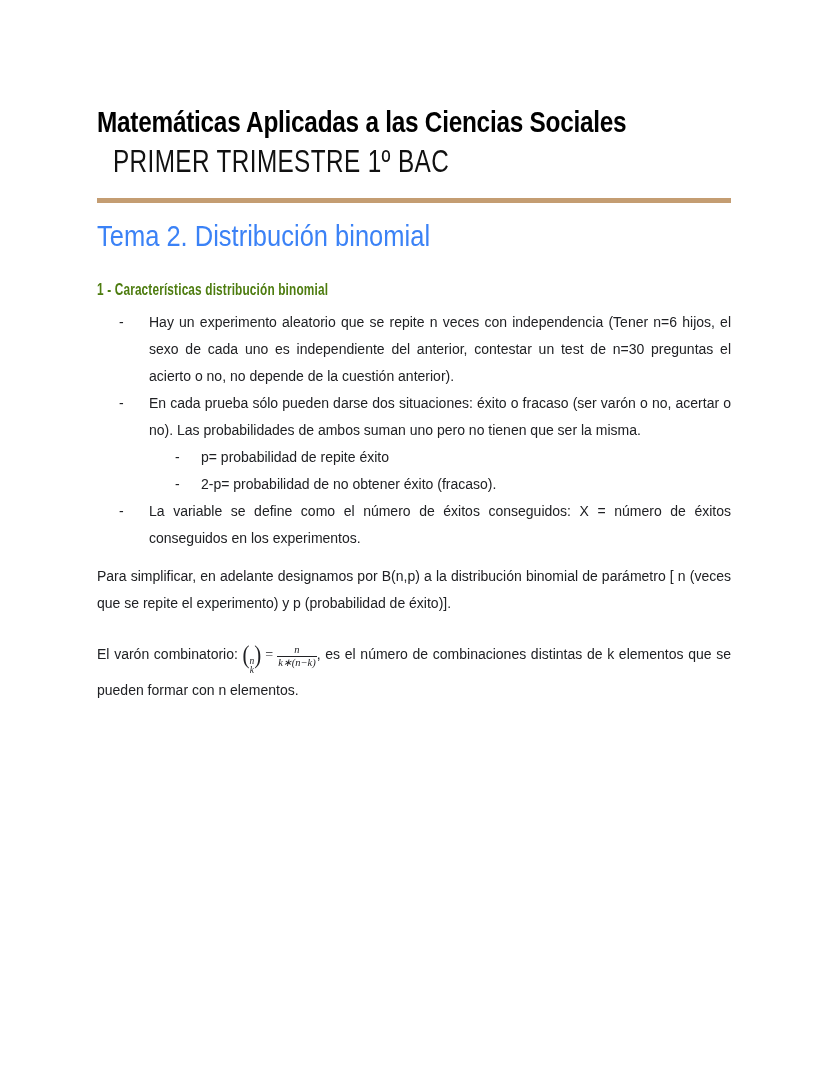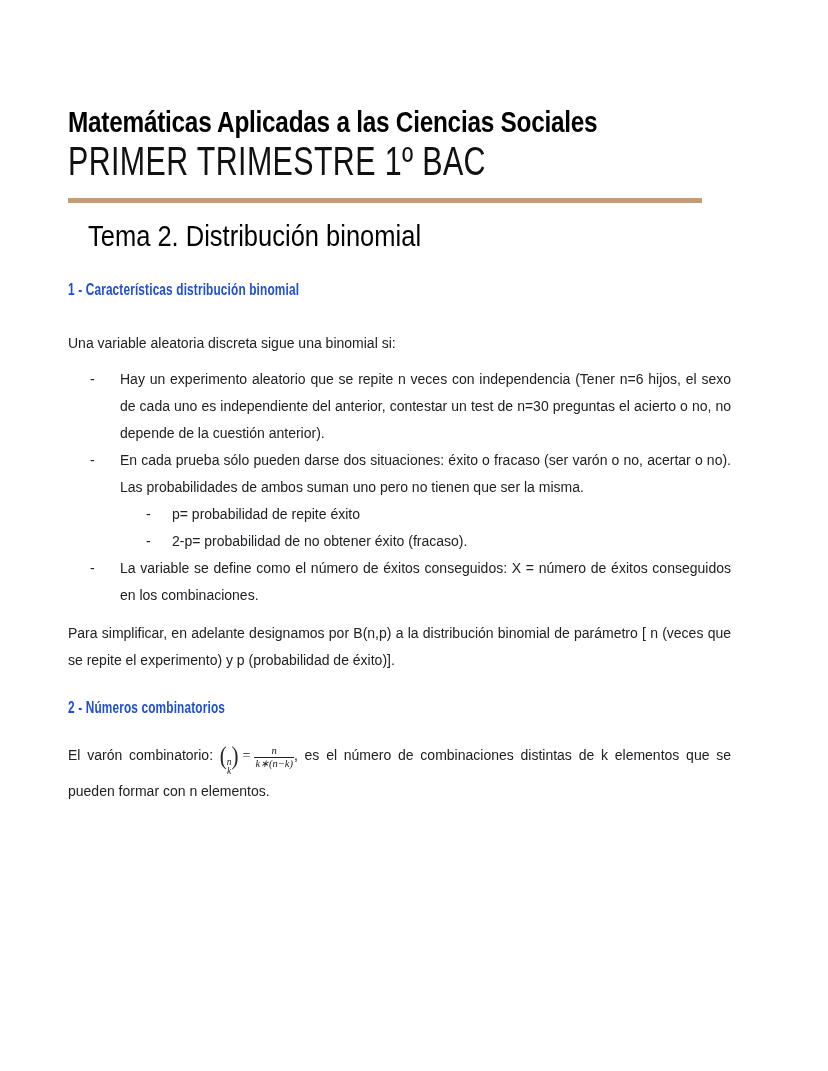--- a/index.html
+++ b/index.html
@@ -8,66 +8,66 @@
     width: 828px;
     height: 1071px;
     font-family: "Liberation Sans", sans-serif;
     color: #202124;
     overflow: hidden;
   }
   .page {
     width: 828px;
     height: 1055px;
     background: #ffffff;
-    padding: 104px 97px 0 68px;
+    padding: 104px 97px 0 97px;
   }
 
   
   .squeeze { display: inline-block; transform-origin: 0 50%; white-space: nowrap; }
 
   h1.doc-title {
     font-size: 29px;
     line-height: 37px;
     font-weight: bold;
     color: #000000;
   }
   h1.doc-title .squeeze { transform: scaleX(0.84); letter-spacing: -0.3px; }
 
   h2.doc-subtitle {
-    font-size: 40px;
+    font-size: 32px;
     line-height: 40px;
     font-weight: normal;
     color: #111111;
+    margin-left: 16px;
   }
   h2.doc-subtitle .squeeze { transform: scaleX(0.76); letter-spacing: 0.5px; }
 
   .accent-rule {
     height: 5px;
     width: 634px;
     margin-top: 17px;
     background: #c49d72;
     border: none;
   }
 
   h2.chapter-heading {
     margin-top: 15px;
     font-size: 30px;
     line-height: 36px;
     font-weight: normal;
-    color: #000000;
-    margin-left: 20px;
+    color: #3b82f6;
   }
   h2.chapter-heading .squeeze { transform: scaleX(0.85); }
 
   h3.section-heading {
     margin-top: 26px;
     font-size: 16px;
     line-height: 20px;
     font-weight: bold;
-    color: #1d4ed8;
+    color: #4d7c0f;
   }
   h3.section-heading .squeeze { transform: scaleX(0.74); letter-spacing: 0.2px; }
 
   p.para {
     font-size: 14px;
     line-height: 27px;
     text-align: justify;
   }
   p.intro { margin-top: 30px; }
   p.closing { margin-top: 11px; }
@@ -159,21 +159,20 @@
   <h1 class="doc-title"><span class="squeeze">Matemáticas Aplicadas a las Ciencias Sociales</span></h1>
 
   <h2 class="doc-subtitle"><span class="squeeze">PRIMER TRIMESTRE 1º BAC</span></h2>
 
   <div class="accent-rule" style="background: rgb(196, 157, 114);"></div>
 
   <h2 class="chapter-heading"><span class="squeeze">Tema 2. Distribución binomial</span></h2>
 
   <h3 class="section-heading"><span class="squeeze">1 - Características distribución binomial</span></h3>
 
-  <p class="para intro">Una variable aleatoria discreta sigue una binomial si:</p>
 
   <ul class="dash-list">
     <li>
       <span class="marker">-</span>
       <span>Hay un experimento aleatorio que se repite n veces con independencia (Tener n=6 hijos, el sexo de cada uno es independiente del anterior, contestar un test de n=30 preguntas el acierto o no, no depende de la cuestión anterior).</span>
     </li>
     <li>
       <span class="marker">-</span>
       <span>En cada prueba sólo pueden darse dos situaciones: éxito o fracaso (ser varón o no, acertar o no). Las probabilidades de ambos suman uno pero no tienen que ser la misma.</span>
       <ul class="sub-list">
@@ -182,27 +181,26 @@
           <span>p= probabilidad de repite éxito</span>
         </li>
         <li>
           <span class="marker">-</span>
           <span>2-p= probabilidad de no obtener éxito (fracaso).</span>
         </li>
       </ul>
     </li>
     <li>
       <span class="marker">-</span>
-      <span>La variable se define como el número de éxitos conseguidos:  X = número de éxitos conseguidos en los combinaciones.</span>
+      <span>La variable se define como el número de éxitos conseguidos:  X = número de éxitos conseguidos en los experimentos.</span>
     </li>
   </ul>
 
   <p class="para closing">Para simplificar, en adelante designamos por B(n,p) a la distribución binomial de parámetro [ n (veces que se repite el experimento) y p (probabilidad de éxito)].</p>
 
-  <h3 class="section-heading second"><span class="squeeze">2 - Números combinatorios</span></h3>
 
   <p class="para formula-para">
     <span>El varón combinatorio: </span><span class="formula"><span class="big-paren">(</span><span class="stack">
           <span class="stack-top">n</span>
           <span class="stack-bottom">k</span>
         </span><span class="big-paren">)</span><span class="eq">=</span><span class="fraction"><span class="numerator">n</span><span class="denominator">k∗(n−k)</span></span></span><span>, es el número de combinaciones distintas de k elementos que se pueden formar con n elementos.</span>
   </p>
 
 </div>
 

